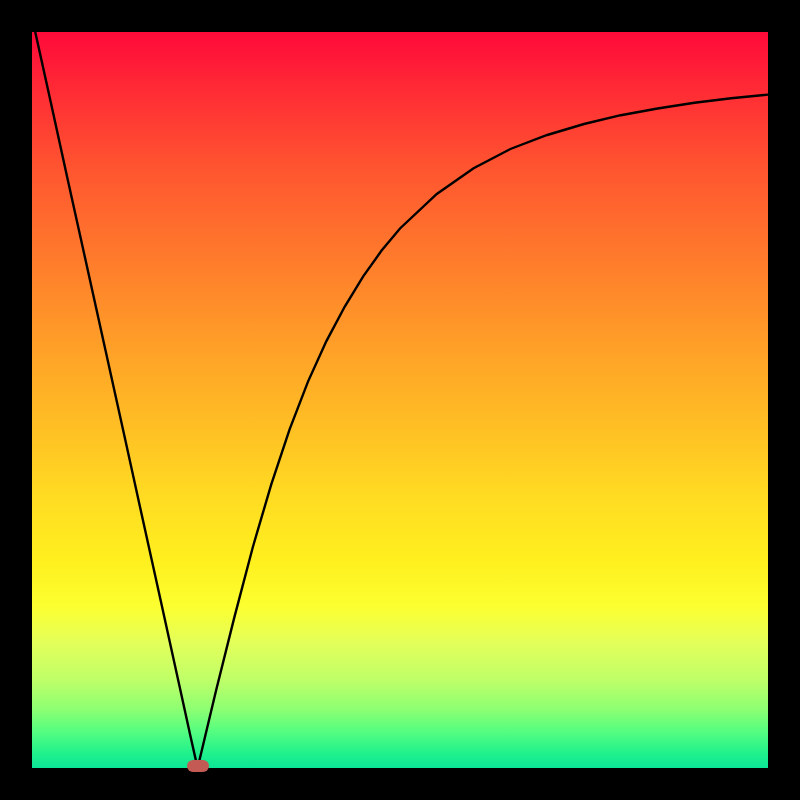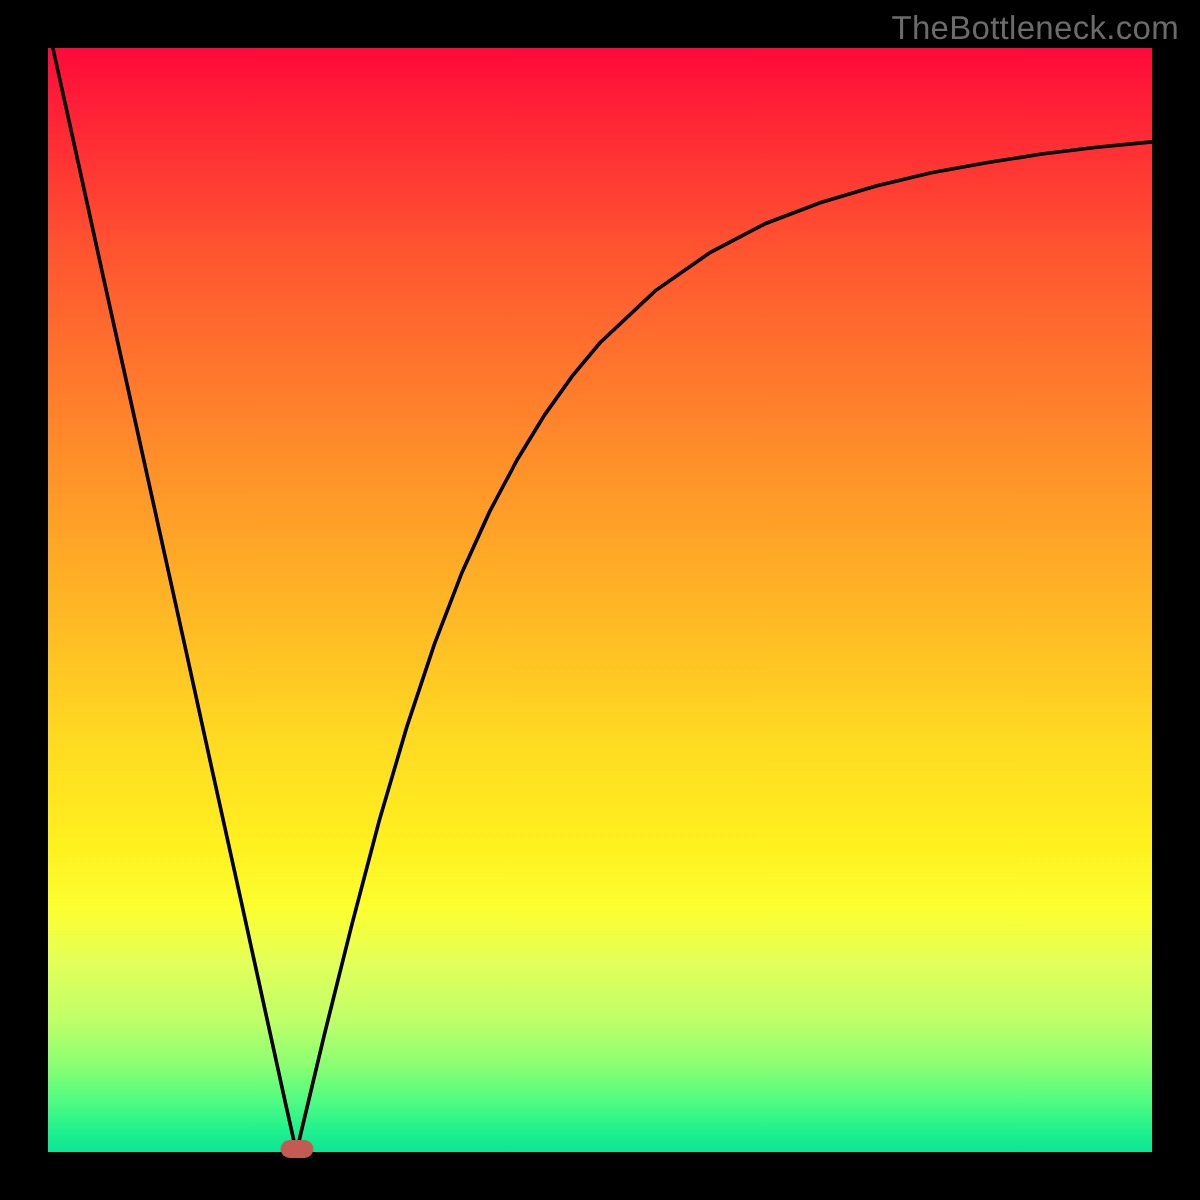--- a/index.html
+++ b/index.html
@@ -67,21 +67,20 @@
     height: 12px;
     background: #c35a53;
     border-radius: 6px;
   }
 </style>
 </head>
 <body>
 
 <div class="frame">
 
-  <div class="watermark">TheBottleneck.com</div>
 
   <div class="plot">
     <svg class="curve" viewBox="0 0 736 736" preserveAspectRatio="none">
       <path fill="none" stroke="#000" stroke-width="2.4" stroke-linecap="round" d="M0.0 -14.7 L18.4 68.4 L36.8 152.4 L55.2 235.5 L73.6 318.7 L92.0 401.9 L110.4 485.8 L128.8 568.9 L147.2 652.8 L158.2 702.9 L165.6 736.0"></path>
       <path fill="none" stroke="#000" stroke-width="2.4" stroke-linecap="round" d="M165.6 736.0 L184.0 658.7 L202.4 585.1 L220.8 515.2 L239.2 452.6 L257.6 397.4 L276.0 349.6 L294.4 309.1 L312.8 274.5 L331.2 244.4 L349.6 218.6 L368.0 196.5 L404.8 161.9 L441.6 136.2 L478.4 117.0 L515.2 103.0 L552.0 92.0 L588.8 83.2 L625.6 76.5 L662.4 70.7 L699.2 66.2 L736.0 62.6"></path>
     </svg>
     <div class="marker" style="left:154.6px; top:728px; background:#c35a53;"></div>
   </div>
 
 </div>

